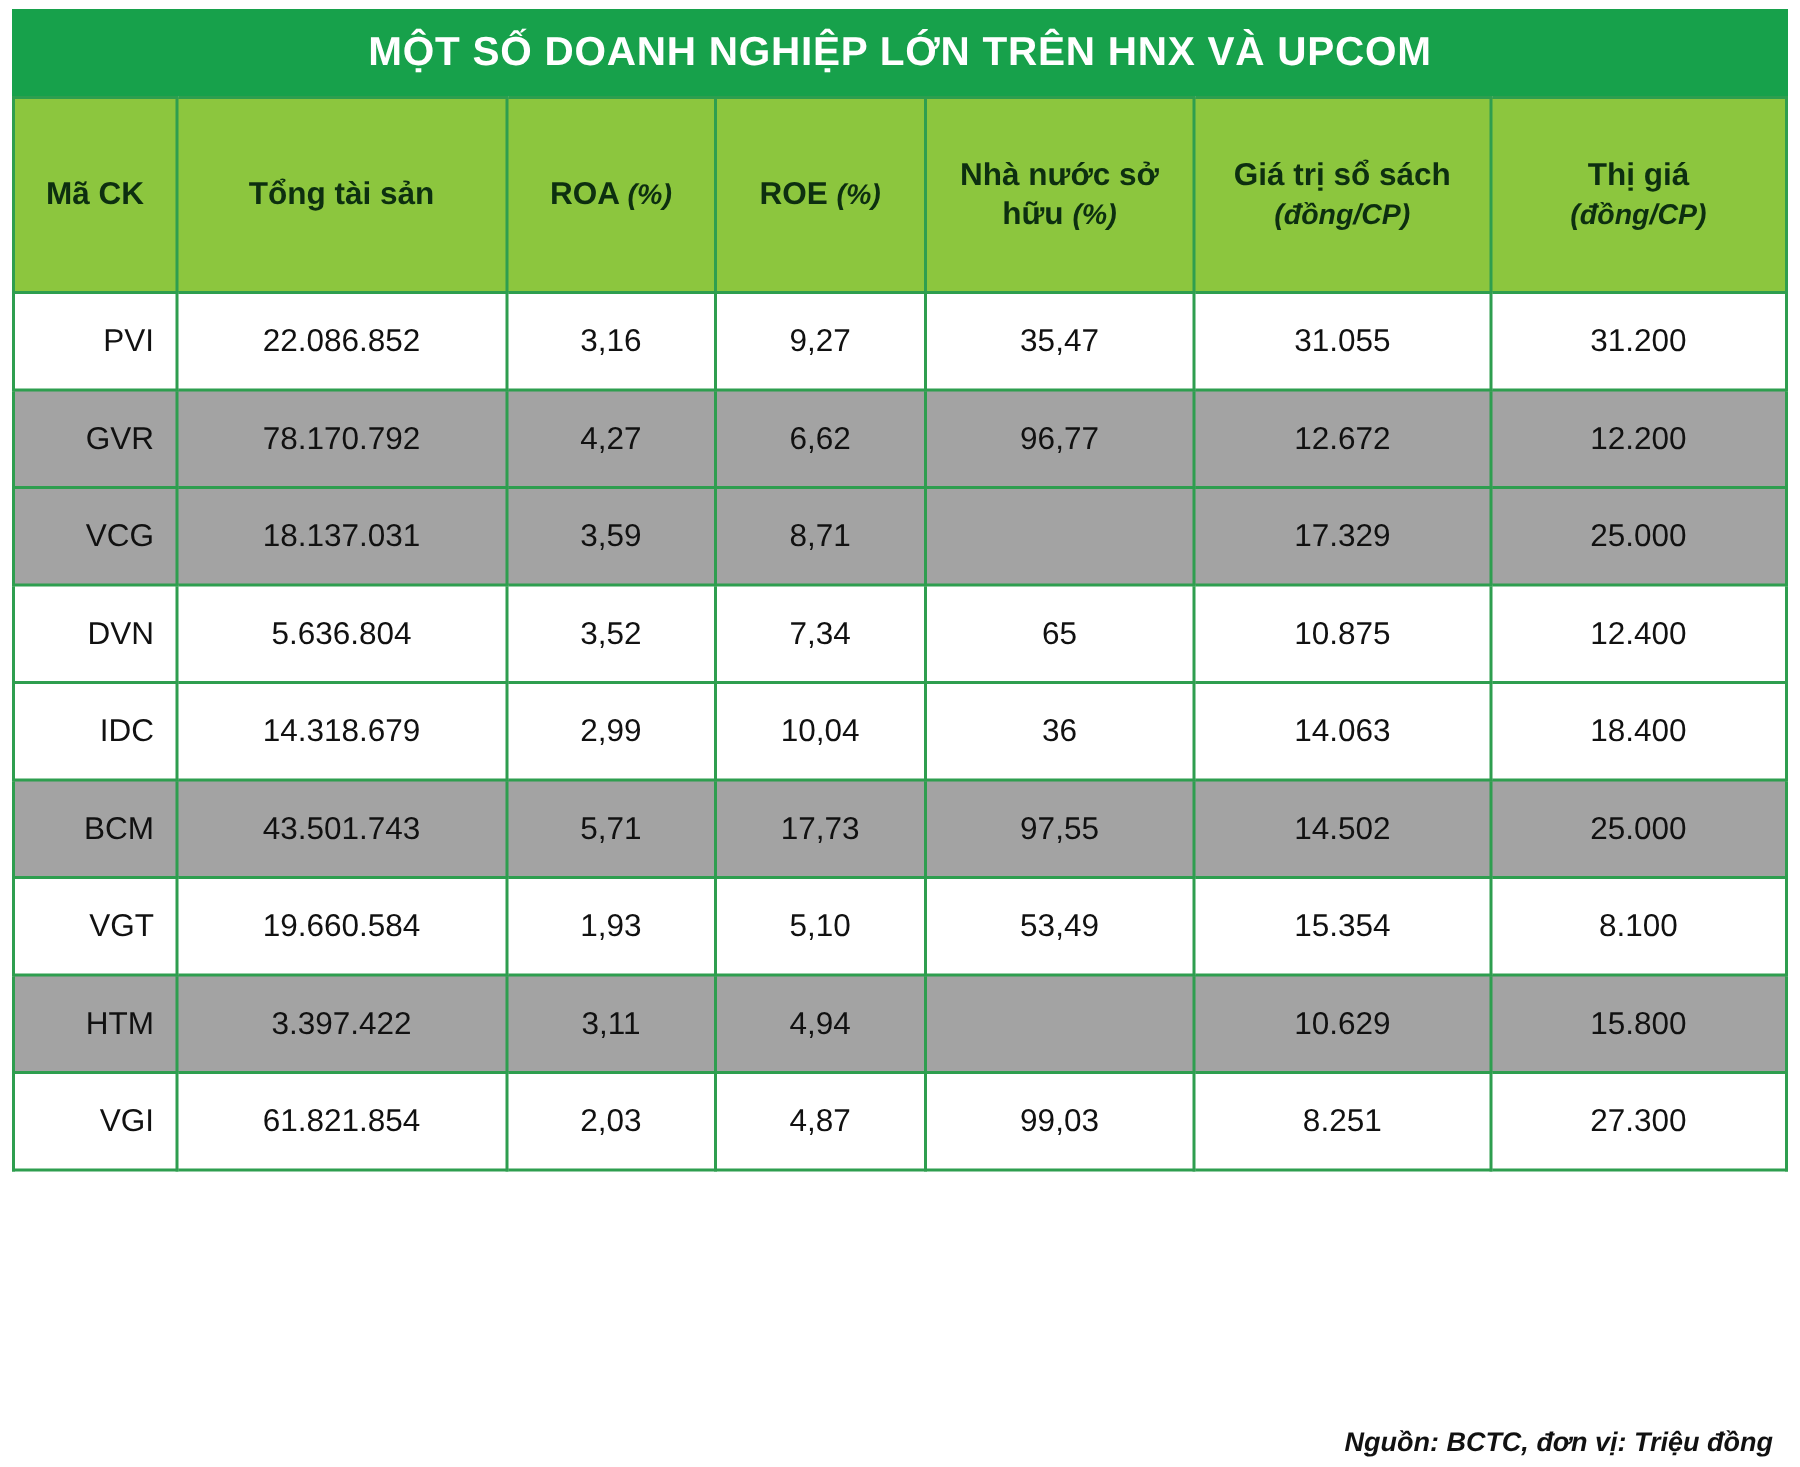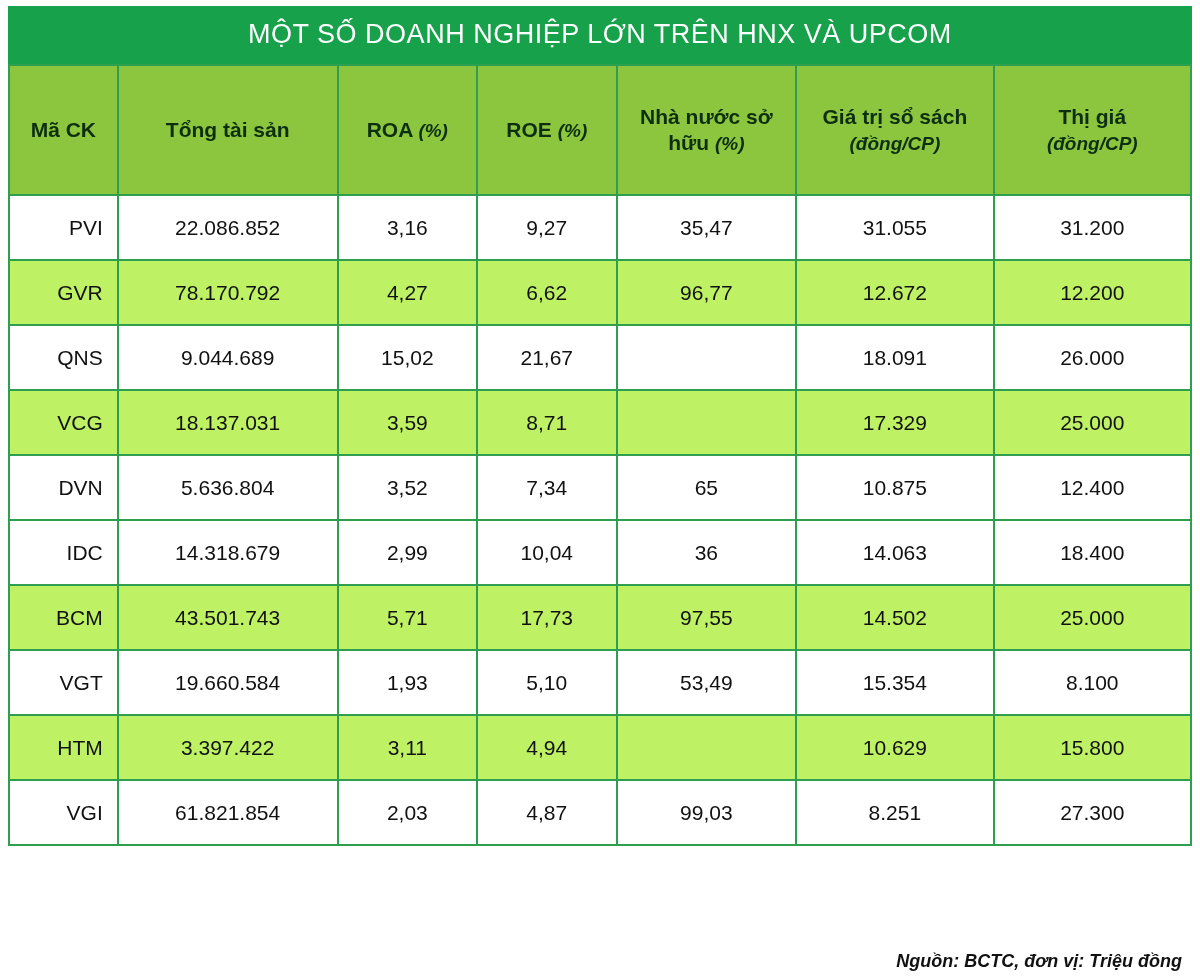--- a/index.html
+++ b/index.html
@@ -20,21 +20,21 @@
     box-sizing: border-box;
     padding: 6px 8px 4px 8px;
     display: flex;
     flex-direction: column;
   }
   .title-bar {
     background: #17a14b;
     color: #ffffff;
     text-align: center;
     font-size: 27px;
-    font-weight: normal;
+    font-weight: bold;
     letter-spacing: 0.5px;
     padding: 13px 0 14px 0;
     text-transform: uppercase;
   }
   table.data {
     border-collapse: collapse;
     width: 100%;
     table-layout: fixed;
   }
   table.data th, table.data td {
@@ -56,21 +56,21 @@
     font-style: italic;
     font-size: 19px;
   }
   tbody td {
     font-size: 21px;
     height: 59px;
     padding: 2px 14px;
     background: #ffffff;
   }
   tbody tr.alt td {
-    background: #bef264;
+    background: #a3a3a3;
   }
   tbody td.code {
     text-align: right;
     padding-left: 15px;
   }
   tbody td.num {
     text-align: center;
   }
   .source {
     margin-top: auto;
@@ -148,29 +148,20 @@
       </tr>
       <tr class="alt">
         <td class="code">GVR</td>
         <td class="num">78.170.792</td>
         <td class="num">4,27</td>
         <td class="num">6,62</td>
         <td class="num">96,77</td>
         <td class="num">12.672</td>
         <td class="num">12.200</td>
       </tr>
-      <tr>
-        <td class="code">QNS</td>
-        <td class="num">9.044.689</td>
-        <td class="num">15,02</td>
-        <td class="num">21,67</td>
-        <td class="num"></td>
-        <td class="num">18.091</td>
-        <td class="num">26.000</td>
-      </tr>
       <tr class="alt">
         <td class="code">VCG</td>
         <td class="num">18.137.031</td>
         <td class="num">3,59</td>
         <td class="num">8,71</td>
         <td class="num"></td>
         <td class="num">17.329</td>
         <td class="num">25.000</td>
       </tr>
       <tr>

